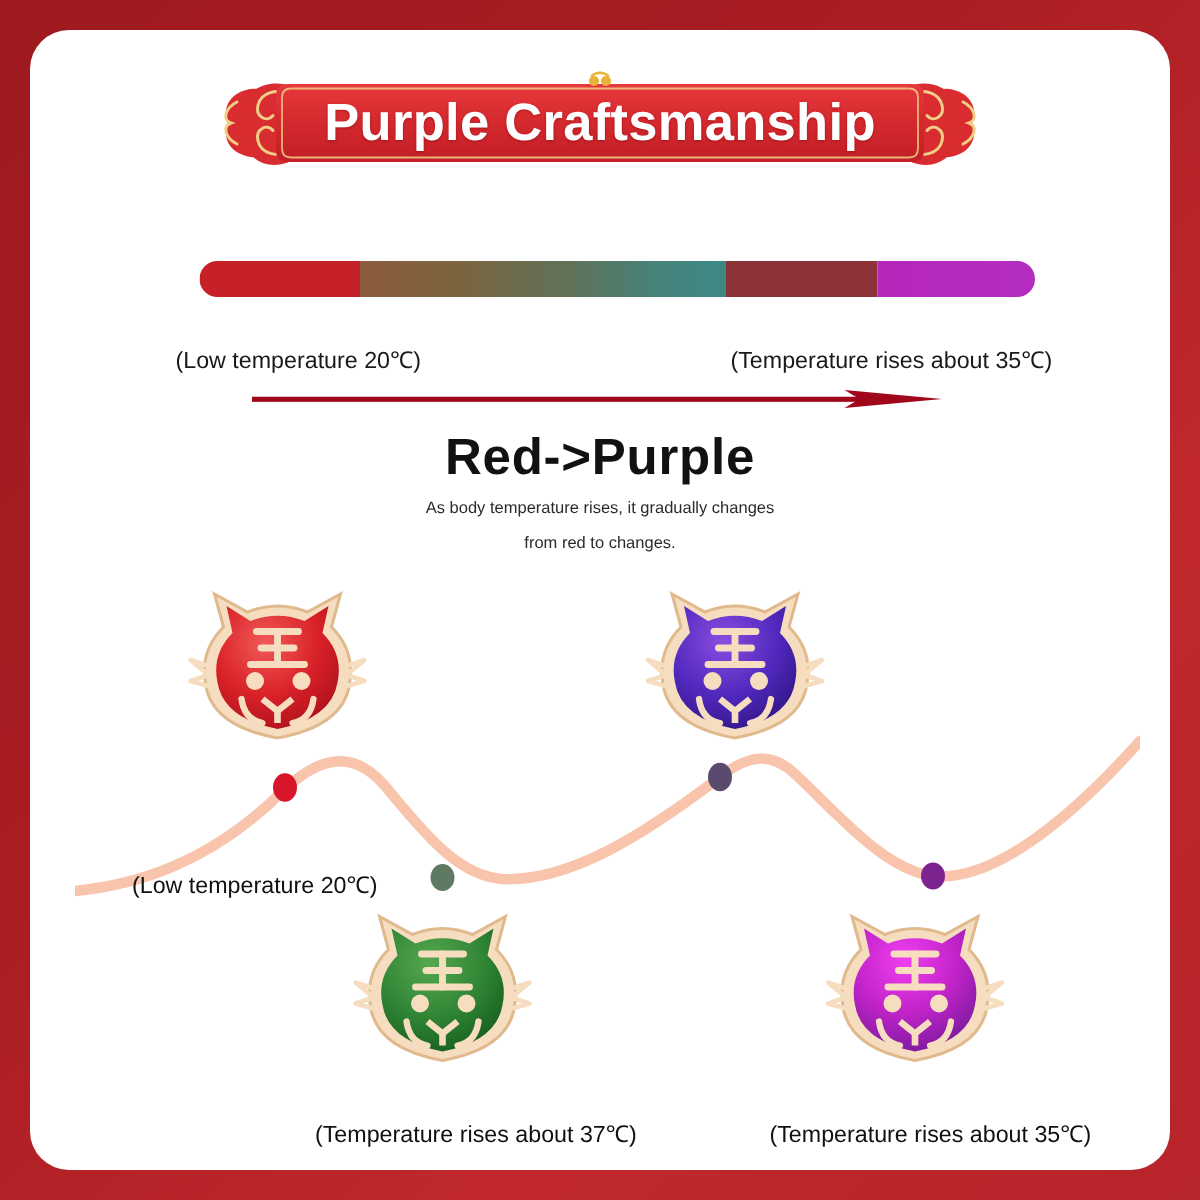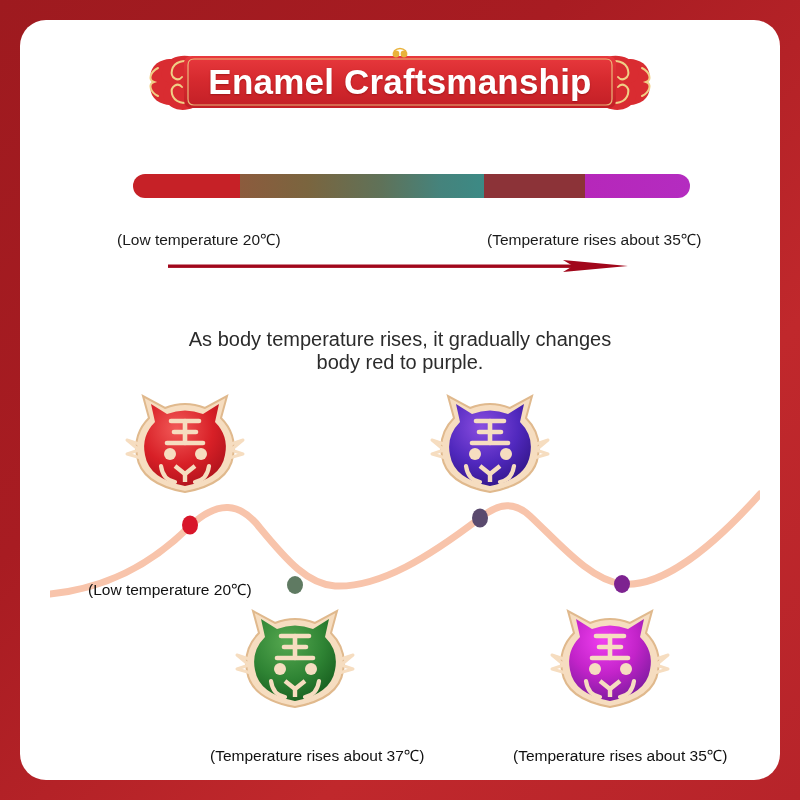--- a/index.html
+++ b/index.html
@@ -97,21 +97,21 @@
     font-size: 34px;
     font-weight: bold;
     color: #111111;
     letter-spacing: 0.5px;
   }
   #sub-heading {
     position: absolute;
     left: 0; top: 328px;
     width: 800px;
     text-align: center;
-    font-size: 20px;
+    font-size: 11px;
     line-height: 23px;
     color: #2b2b2b;
   }
 
   
   #wave-curve {
     position: absolute;
     left: 50px;
     top: 488px;
     width: 710px;
@@ -181,41 +181,42 @@
 
       <path d="M62 16 L478 16 Q486 16 486 24 L486 60 Q486 68 478 68 L62 68 Q54 68 54 60 L54 24 Q54 16 62 16 Z" fill="url(#plaqueGrad)"></path>
       <path d="M64 19 L476 19 Q482 19 482 25 L482 59 Q482 65 476 65 L64 65 Q58 65 58 59 L58 25 Q58 19 64 19 Z" fill="none" stroke="#f0cf86" stroke-width="1.2" opacity="0.85"></path>
 
       <g>
         <circle cx="266" cy="14" r="3.4" fill="#e9b23a"></circle>
         <circle cx="274" cy="14" r="3.4" fill="#e9b23a"></circle>
         <path d="M264 11 Q270 6 276 11" fill="none" stroke="#e9b23a" stroke-width="1.6"></path>
       </g>
     </svg>
-    <div id="title-text">Enamel Craftsmanship</div>
+    <div id="title-text">Purple Craftsmanship</div>
   </div>
 
   <div id="gradient-bar">
     <div class="seg" id="seg-red"></div>
     <div class="seg" id="seg-mid"></div>
     <div class="seg" id="seg-maroon"></div>
     <div class="seg" id="seg-purple"></div>
   </div>
 
   <div class="bar-caption" id="bar-caption-left">(Low temperature 20℃)</div>
   <div class="bar-caption" id="bar-caption-right">(Temperature rises about 35℃)</div>
 
   <svg id="temp-arrow" viewBox="0 0 460 24">
     <rect x="0" y="10.5" width="408" height="3.4" fill="#a1071b"></rect>
     <polygon points="395,6 460,12 395,18 405,12" fill="#a1071b"></polygon>
   </svg>
 
+  <div id="main-heading">Red-&gt;Purple</div>
   <div id="sub-heading">
     <span>As body temperature rises, it gradually changes</span><br>
-    <span>body red to purple.</span>
+    <span>from red to changes.</span>
   </div>
 
   <svg id="wave-curve" viewBox="0 0 710 110">
     <path d="M0 106 C 40 102 90 88 140 38 C 168 12 190 14 210 40
              C 238 74 258 96 285 98 C 330 100 380 68 430 30
              C 450 14 465 14 480 28 C 510 56 540 92 572 96
              C 610 100 660 62 710 6" fill="none" stroke="#f8c4ab" stroke-width="7" stroke-linecap="round"></path>
     <ellipse cx="140" cy="37" rx="8" ry="9.5" fill="#d8162a"></ellipse>
     <ellipse cx="245" cy="97" rx="8" ry="9" fill="#5f7a62"></ellipse>
     <ellipse cx="430" cy="30" rx="8" ry="9.5" fill="#5a4a6e"></ellipse>

